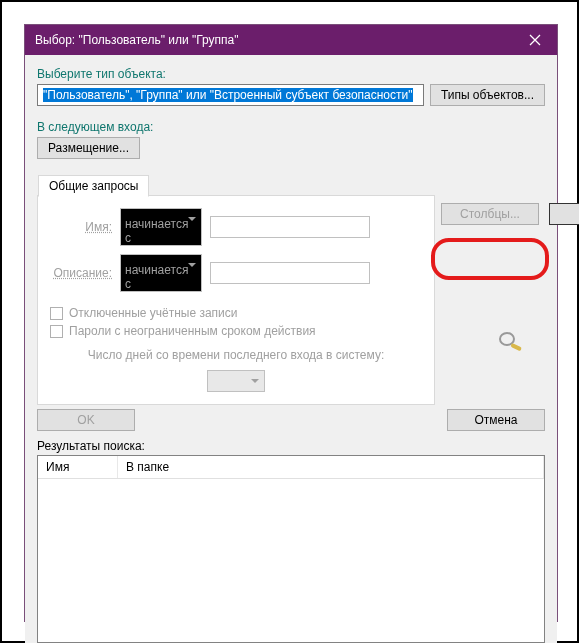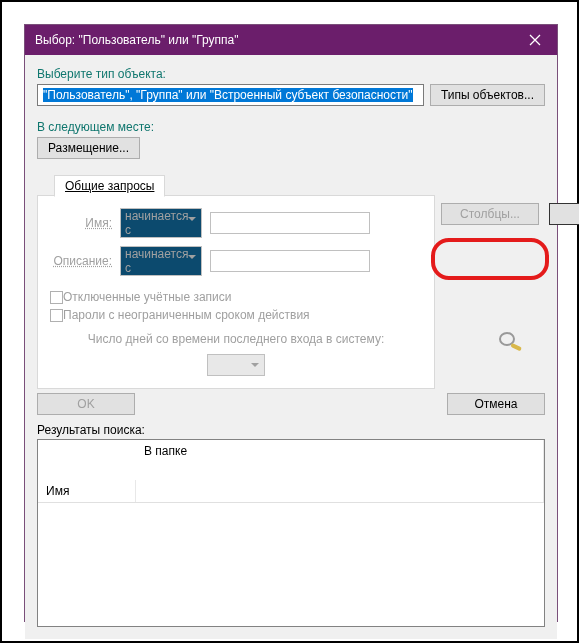--- a/index.html
+++ b/index.html
@@ -13,42 +13,42 @@
 .body { padding: 12px; background: #f0f0f0; }
 .row { display: flex; align-items: center; margin-bottom: 4px; gap: 6px; }
 .label { color: #0f766e; margin-bottom: 3px; }
 .textbox { background: #fff; border: 1px solid #7a7a7a; padding: 3px 5px; height: 22px; flex: 1; overflow: hidden; white-space: nowrap; }
 .textbox.selected { background: #fff; }
 .textbox.selected span { background: #0078d7; color: #fff; padding: 0; }
 .btn { background: #e1e1e1; border: 1px solid #adadad; height: 22px; padding: 0 10px; min-width: 98px; text-align: center; cursor: default; display: flex; align-items: center; justify-content: center; }
 .btn.disabled { color: #a0a0a0; }
 .section-gap { height: 10px; }
 .tab-container { border: 1px solid #d9d9d9; background: #fff; padding: 12px; position: relative; margin-top: 4px; }
-.tab-head { position: absolute; top: -22px; left: 16px; display: flex; text-decoration: underline; }
+.tab-head { position: absolute; top: -22px; left: 0; display: flex; }
 .tab { background: #fff; border: 1px solid #d9d9d9; border-bottom: 1px solid #fff; padding: 3px 10px; position: relative; top: 1px; }
 .form-row { display: flex; align-items: center; gap: 8px; margin-bottom: 8px; }
 .form-label { width: 62px; color: #a0a0a0; text-decoration: underline; text-decoration-style: dotted; text-align: right; }
-.dropdown { width: 82px; height: 30px; border: 1px solid #c0c0c0; background: #0c4a6e; color: #a0a0a0; display: flex; align-items: flex-end; padding: 0 4px; position: relative; }
+.dropdown { width: 82px; height: 38px; border: 1px solid #c0c0c0; background: #000000; color: #a0a0a0; display: flex; align-items: flex-end; padding: 0 4px; position: relative; }
 .dropdown::after { content: ""; position: absolute; right: 5px; top: 8px; border-left: 4px solid transparent; border-right: 4px solid transparent; border-top: 4px solid #a0a0a0; }
 .input-field { width: 160px; height: 22px; border: 1px solid #c0c0c0; background: #fff; }
-.chk-row { display: flex; align-items: center; margin-bottom: 4px; color: #a0a0a0; }
+.chk-row { display: flex; align-items: center; gap: 6px; margin-bottom: 4px; color: #a0a0a0; }
 .chk { width: 13px; height: 13px; border: 1px solid #b0b0b0; background: #fff; }
 .days-row { display: flex; align-items: center; gap: 8px; margin-top: 10px; color: #a0a0a0; flex-direction: column; }
 .spin { width: 58px; height: 22px; border: 1px solid #c0c0c0; background: #e8e8e8; position: relative; }
 .spin::after { content: ""; position: absolute; right: 5px; top: 8px; border-left: 4px solid transparent; border-right: 4px solid transparent; border-top: 4px solid #a0a0a0; }
 .right-buttons { position: absolute; right: 18px; top: 178px; width: 98px; display: flex; flex-direction: row; gap: 10px; }
 .highlight-ring { position: absolute; right: 8px; top: 213px; width: 118px; height: 42px; border: 4px solid #e41b1b; border-radius: 18px; pointer-events: none; }
 .search-icon-wrap { position: absolute; right: 32px; top: 305px; }
 .search-icon-wrap svg { width: 30px; height: 22px; }
 .okcancel { display: flex; justify-content: space-between; gap: 8px; margin-top: 4px; }
 .results-label { margin-top: 8px; }
 .results-table { border: 1px solid #828282; background: #fff; height: 188px; margin-top: 2px; }
 .results-header { display: flex; border-bottom: 1px solid #e0e0e0; }
 .results-header .col { padding: 4px 8px; border-right: 1px solid #e8e8e8; }
-.col-name { width: 98px; margin-top: 40px; }
+.col-name { width: 80px; }
 .col-folder { flex: 1; }
 .main-left { width: 398px; }
 </style>
 </head>
 <body>
 
 <div class="outer">
   <div class="window">
     <div class="titlebar">
       <span class="title">Выбор: "Пользователь" или "Группа"</span>
@@ -64,21 +64,21 @@
       <div class="label">Выберите тип объекта:</div>
       <div class="row">
         <div class="textbox selected"><span>"Пользователь", "Группа" или "Встроенный субъект безопасности"</span></div>
         <div class="btn">
             <span>Типы объектов...</span>
           </div>
       </div>
 
       <div class="section-gap"></div>
 
-      <div class="label">В следующем месте:</div>
+      <div class="label">В следующем входа:</div>
       <div class="row">
         <div class="btn">
             <span>Размещение...</span>
           </div>
       </div>
 
       <div style="height:28px"></div>
 
       <div class="main-left">
         <div class="tab-container">

